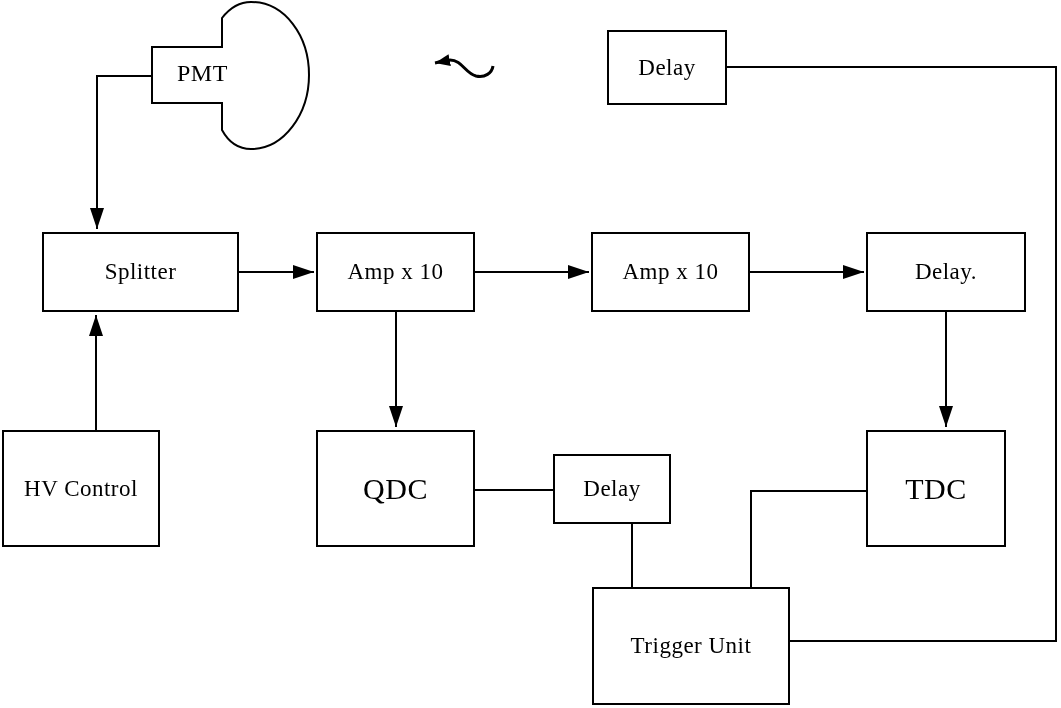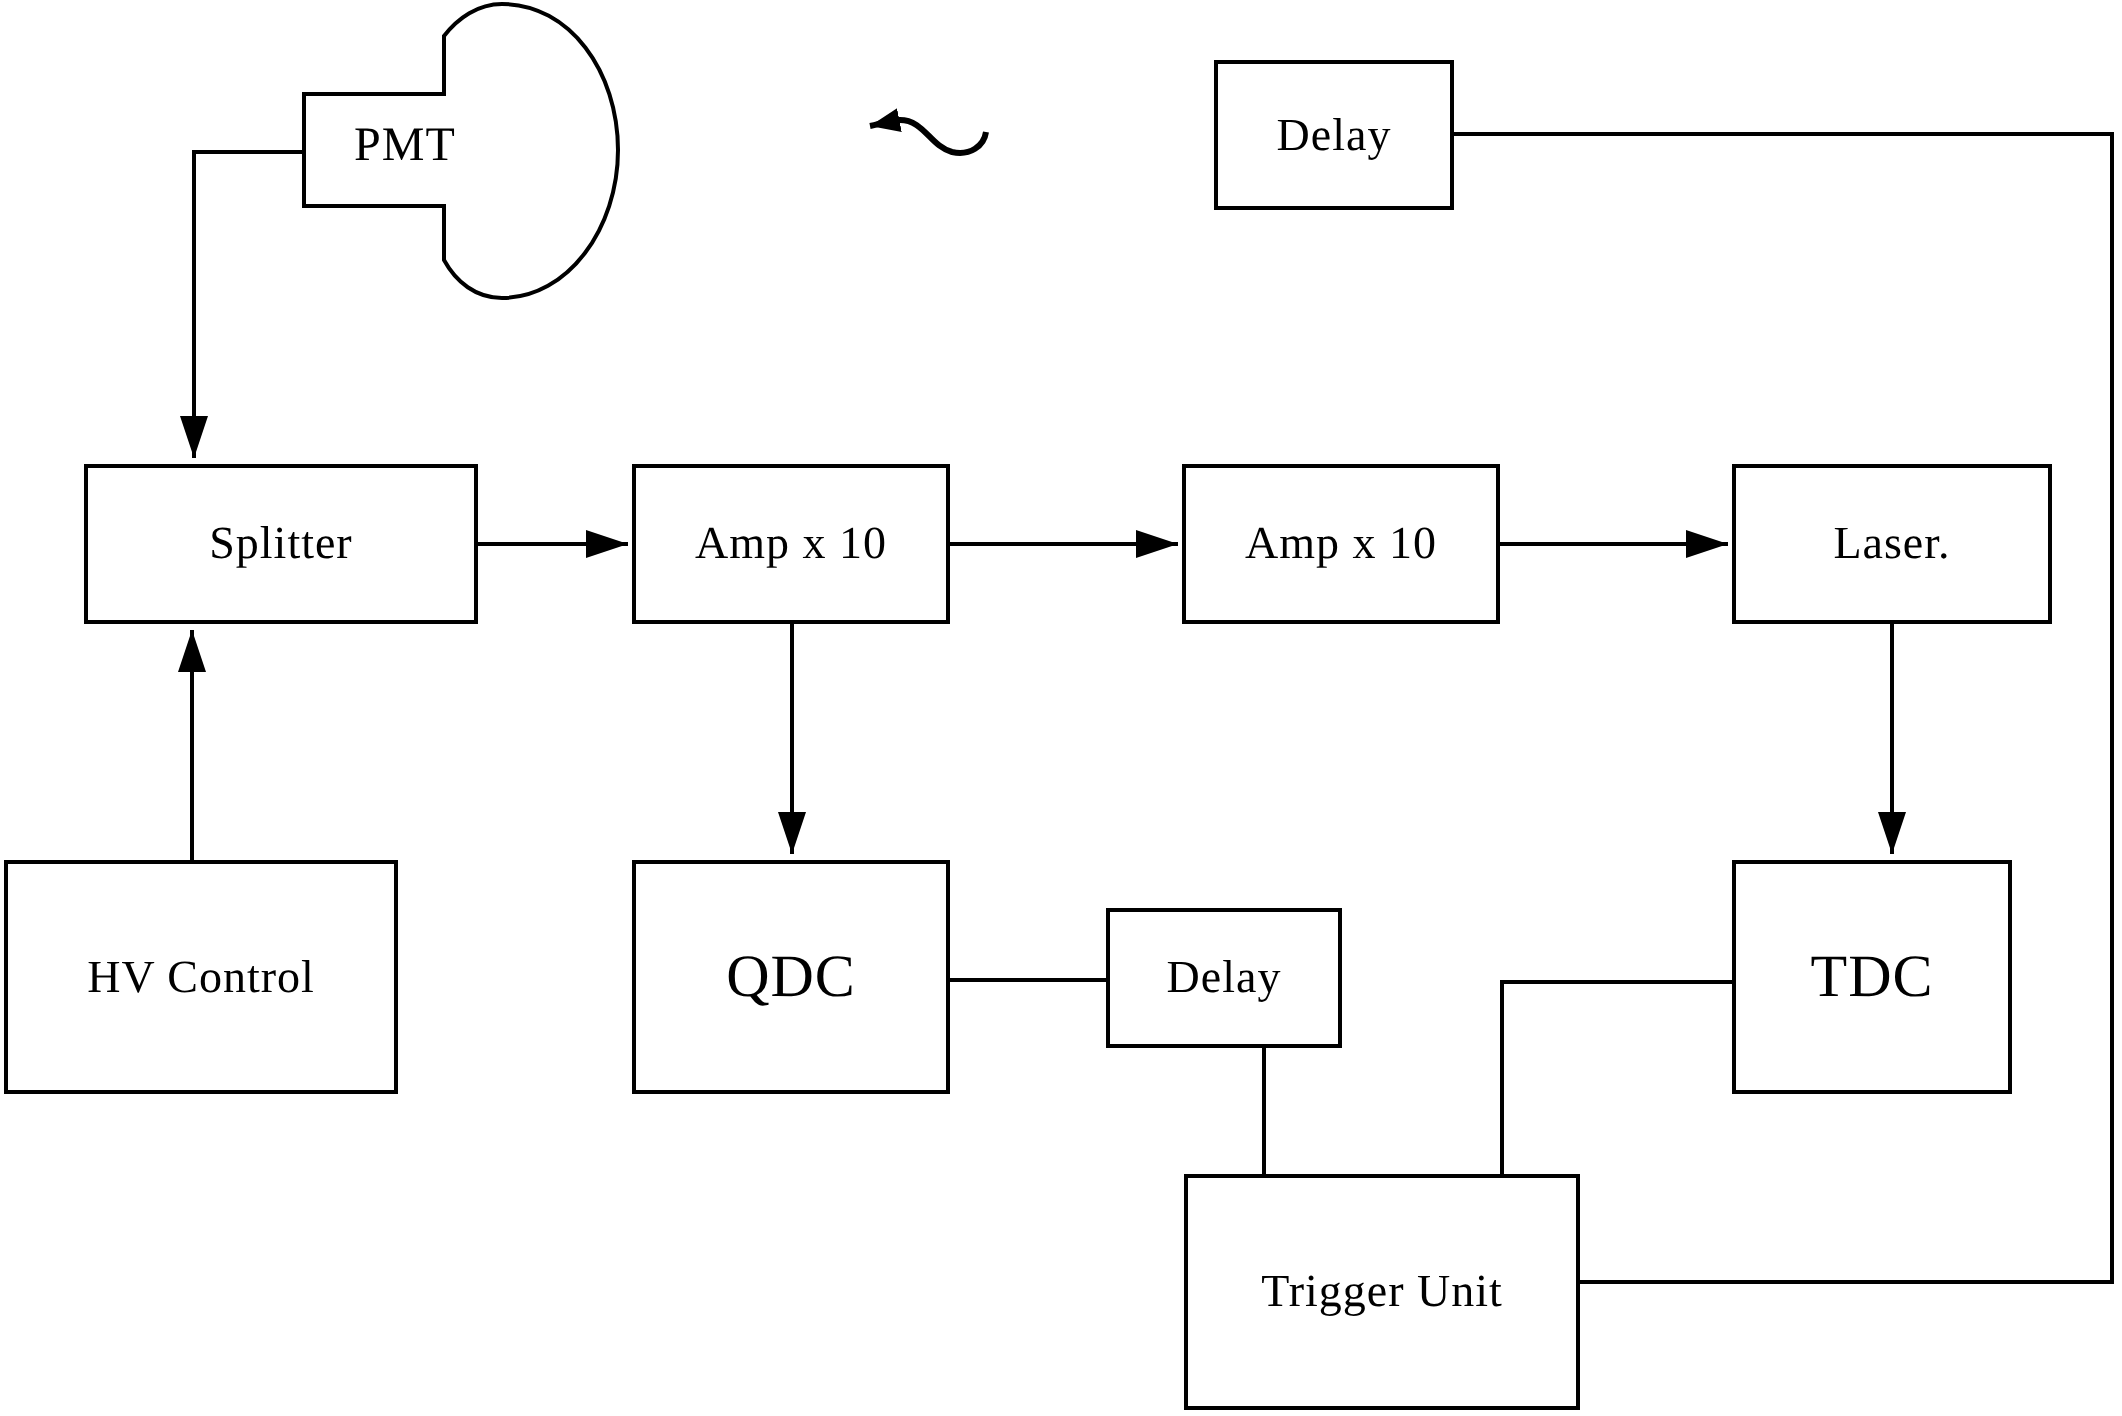--- a/index.html
+++ b/index.html
@@ -41,21 +41,21 @@
     font-size: 24px;
     letter-spacing: 0.5px;
     white-space: nowrap;
   }
   
   #node-laser    { left: 607px; top: 30px;  width: 120px; height: 75px; }
   #node-splitter { left: 2px;   top: 232px; width: 197px; height: 80px; margin-left: 40px; }
   #node-amp1     { left: 316px; top: 232px; width: 159px; height: 80px; }
   #node-amp2     { left: 591px; top: 232px; width: 159px; height: 80px; }
   #node-discr    { left: 866px; top: 232px; width: 160px; height: 80px; }
-  #node-hv       { left: 2px;   top: 430px; width: 197px; height: 117px; }
+  #node-hv       { left: 2px;   top: 430px; width: 158px; height: 117px; }
   #node-qdc      { left: 316px; top: 430px; width: 159px; height: 117px; }
   #node-delay    { left: 553px; top: 454px; width: 118px; height: 70px; }
   #node-tdc      { left: 866px; top: 430px; width: 140px; height: 117px; }
   #node-trigger  { left: 592px; top: 587px; width: 198px; height: 118px; }
   #label-pmt     { left: 177px; top: 60px; }
 </style>
 </head>
 <body>
 
 <div class="canvas">
@@ -104,21 +104,21 @@
 
   <div class="node" id="node-amp1">
     <span>Amp x 10</span>
   </div>
 
   <div class="node" id="node-amp2">
     <span>Amp x 10</span>
   </div>
 
   <div class="node" id="node-discr">
-    <span>Laser.</span>
+    <span>Delay.</span>
   </div>
 
   <div class="node" id="node-hv">
     <span>HV Control</span>
   </div>
 
   <div class="node big" id="node-qdc">
     <span>QDC</span>
   </div>
 

